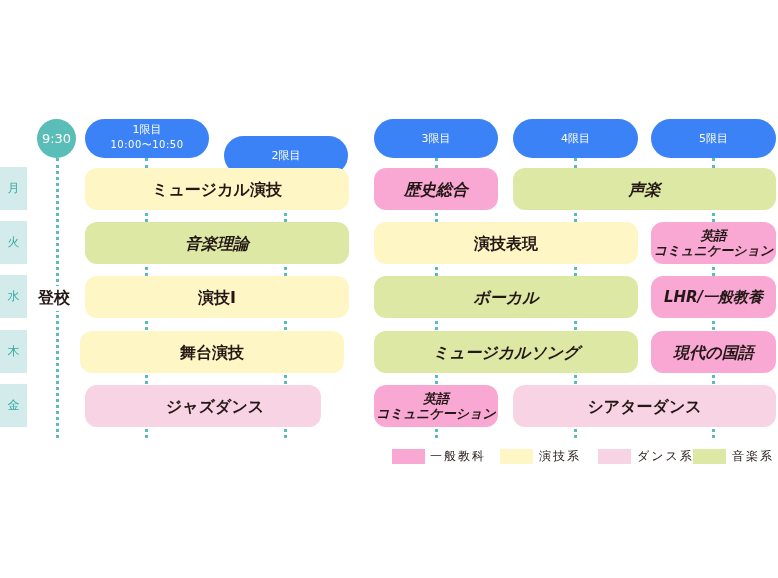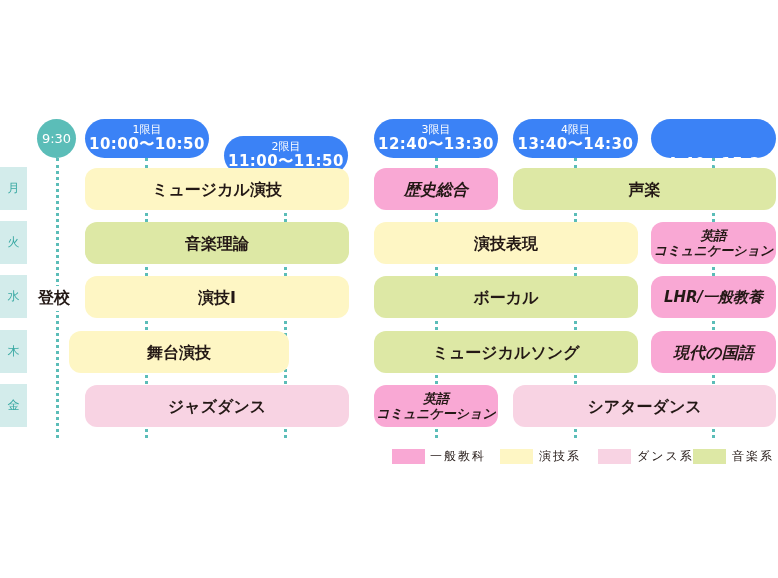--- a/index.html
+++ b/index.html
@@ -1,34 +1,34 @@
 <!DOCTYPE html>
 <html><head>
 <meta charset="utf-8">
 <style>
   html, body { margin: 0; padding: 0; background: #ffffff; }
   body { width: 778px; height: 578px; position: relative; overflow: hidden;
          font-family: "DejaVu Sans", sans-serif; color: #231815; }
   .pill { position: absolute; background: #3b82f6; color: #ffffff; border-radius: 20px;
           text-align: center; display: flex; flex-direction: column; justify-content: center; align-items: center; }
   .pill .p1 { font-size: 11px; line-height: 12px; }
-  .pill .p2 { font-size: 15px; line-height: 17px; letter-spacing: 0.5px; font-weight: bold; }
+  .pill .p2 { font-size: 10px; line-height: 17px; letter-spacing: 0.5px; }
   .circle { position: absolute; background: #5bbdb8; color: #fff; border-radius: 50%;
             display: flex; align-items: center; justify-content: center; font-size: 13px; }
   .vline { position: absolute; width: 0; border-left: 3px dotted #5bbdb8; }
   .day { position: absolute; left: 0; width: 27px; height: 43px; background: #d3eceb; color: #3aa9a3;
          display: flex; align-items: center; justify-content: center; font-size: 12px; }
   .block { position: absolute; border-radius: 12px; height: 42px;
            display: flex; flex-direction: column; align-items: center; justify-content: center;
            font-size: 16px; font-weight: bold; text-align: center; line-height: 17px; }
   .block.small { font-size: 13px; line-height: 15px; }
   .c-gen { background: #f9a8d4; font-style: italic; }
   .c-act { background: #fef6c4; }
   .c-dan { background: #f8d3e3; }
-  .c-mus { background: #dde8a5; }
+  .c-mus { background: #dde8a5; font-style: italic; }
   .tokou { position: absolute; left: 38px; top: 286px; font-size: 16px; font-weight: bold; background:#fff; padding:2px 0; }
   .legend-sw { position: absolute; top: 449px; width: 33px; height: 15px; }
   .legend-lb { position: absolute; top: 448px; font-size: 12px; letter-spacing: 2px; color: #231815; }
 </style>
 </head>
 <body>
 
 <div class="vline" style="left:56px; top:158px; height:280px;"></div>
 <div class="vline" style="left:145px; top:158px; height:280px;"></div>
 <div class="vline" style="left:284px; top:158px; height:280px;"></div>
@@ -39,33 +39,29 @@
 <div class="circle" style="left:37px; top:119px; width:39px; height:39px;">
   <span>9:30</span>
 </div>
 
 <div class="pill" style="left:85px; top:119px; width:124px; height:39px;">
   <span class="p1">1限目</span>
   <span class="p2">10:00〜10:50</span>
 </div>
 <div class="pill" style="left:224px; top:136px; width:124px; height:39px;">
   <span class="p1">2限目</span>
-  <span class="p2">11:00〜11:50</span>
 </div>
 <div class="pill" style="left:374px; top:119px; width:124px; height:39px;">
   <span class="p1">3限目</span>
-  <span class="p2">12:40〜13:30</span>
 </div>
 <div class="pill" style="left:513px; top:119px; width:125px; height:39px;">
   <span class="p1">4限目</span>
-  <span class="p2">13:40〜14:30</span>
 </div>
 <div class="pill" style="left:651px; top:119px; width:125px; height:39px;gap:39px;">
   <span class="p1">5限目</span>
-  <span class="p2">14:40〜15:30</span>
 </div>
 
 <div class="day" style="top:167px;">月</div>
 <div class="day" style="top:221px;">火</div>
 <div class="day" style="top:275px;">水</div>
 <div class="day" style="top:330px;">木</div>
 <div class="day" style="top:384px;">金</div>
 
 <div class="tokou">登校</div>
 
@@ -77,25 +73,25 @@
 <div class="block c-act" style="left:374px; top:222px; width:264px;">演技表現</div>
 <div class="block c-gen small" style="left:651px; top:222px; width:125px;">
   <span>英語</span>
   <span>コミュニケーション</span>
 </div>
 
 <div class="block c-act" style="left:85px; top:276px; width:264px;">演技Ⅰ</div>
 <div class="block c-mus" style="left:374px; top:276px; width:264px;text-align:right;">ボーカル</div>
 <div class="block c-gen" style="left:651px; top:276px; width:125px; font-size:15px;">LHR/一般教養</div>
 
-<div class="block c-act" style="left:69px; top:331px; width:220px;">舞台演技</div>
+<div class="block c-act" style="left:80px; top:331px; width:264px;">舞台演技</div>
 <div class="block c-mus" style="left:374px; top:331px; width:264px;">ミュージカルソング</div>
 <div class="block c-gen" style="left:651px; top:331px; width:125px;">現代の国語</div>
 
-<div class="block c-dan" style="left:85px; top:385px; width:264px;">ジャズダンス</div>
+<div class="block c-dan" style="left:85px; top:385px; width:212px;padding-left:24px;">ジャズダンス</div>
 <div class="block c-gen small" style="left:374px; top:385px; width:124px;">
   <span>英語</span>
   <span>コミュニケーション</span>
 </div>
 <div class="block c-dan" style="left:513px; top:385px; width:263px;">シアターダンス</div>
 
 <div class="legend-sw c-gen" style="left:392px;"></div>
 <div class="legend-lb" style="left:430px;">一般教科</div>
 <div class="legend-sw c-act" style="left:500px;"></div>
 <div class="legend-lb" style="left:539px;">演技系</div>

